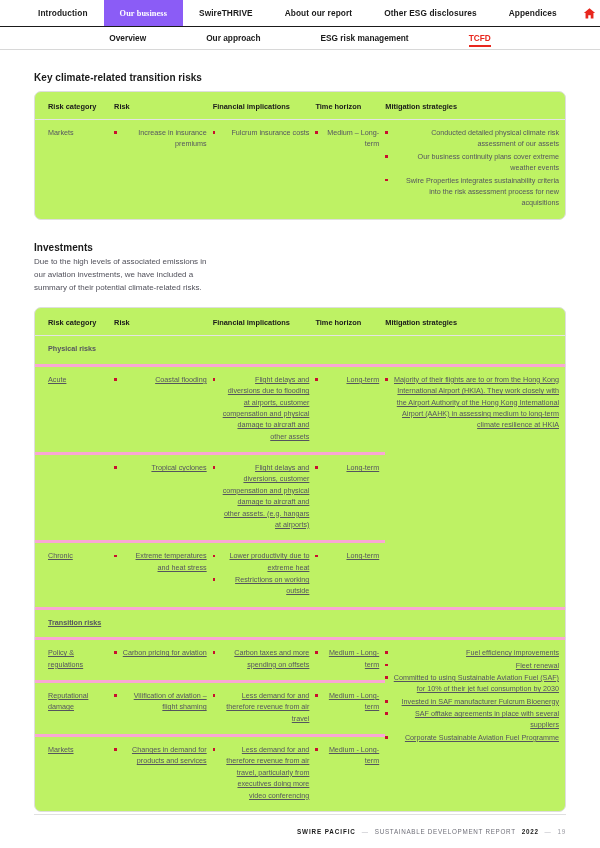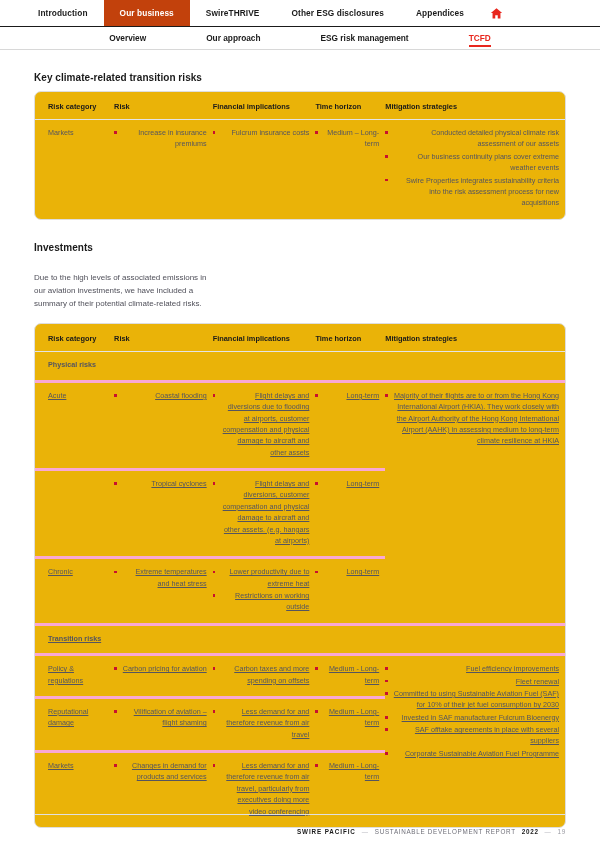--- a/index.html
+++ b/index.html
@@ -23,21 +23,21 @@
   }
   .topnav-item {
     display: flex; align-items: center; justify-content: center;
     padding: 10px 16px;
     font-size: 8.3px;
     font-weight: bold;
     color: #1a1a1a;
     letter-spacing: 0.1px;
     white-space: nowrap;
   }
-  .topnav-item.active { background: #c2410c; color: #ffffff; }
+  .topnav-item.active { background: #8b5cf6; color: #ffffff; font-family: Liberation Serif, serif; }
   .home-wrap {
     display: flex; align-items: center; justify-content: center;
     padding: 0 4px 0 10px;
   }
   .home-icon { width: 13px; height: 13px; display: block; }
 
   
   .subnav {
     height: 23px;
     display: flex;
@@ -74,21 +74,21 @@
   .intro-text {
     font-size: 8px; line-height: 1.62; color: #50505a;
     max-width: 185px;
     margin-bottom: 13px;
   }
 
   
   .card {
     border: 1px solid #dedede;
     border-radius: 7px;
-    background: #eab308;
+    background: #bef264;
   }
   table.tcfd {
     width: 100%;
     border-collapse: collapse;
     table-layout: fixed;
   }
   table.tcfd th {
     text-align: left;
     font-size: 7.4px;
     font-weight: bold;
@@ -161,20 +161,21 @@
   .footer .yr { font-weight: bold; color: #1a1a1a; }
   .footer .pg { color: #9a9aa2; }
 </style>
 </head>
 <body>
 
 <div class="topnav">
   <div class="topnav-item">Introduction</div>
   <div class="topnav-item active">Our business</div>
   <div class="topnav-item">SwireTHRIVE</div>
+  <div class="topnav-item">About our report</div>
   <div class="topnav-item">Other ESG disclosures</div>
   <div class="topnav-item">Appendices</div>
   <div class="home-wrap">
     <svg class="home-icon" viewBox="0 0 24 24">
       <path d="M12 2.4 1.6 11.2h3.1V21h5.0v-5.6h4.6V21h5.0V11.2h3.1z" fill="#e8261d"></path>
     </svg>
   </div>
 </div>
 
 <div class="subnav">
@@ -229,21 +230,21 @@
               <li>Conducted detailed physical climate risk assessment of our assets</li>
               <li>Our business continuity plans cover extreme weather events</li>
               <li>Swire Properties integrates sustainability criteria into the risk assessment process for new acquisitions</li>
             </ul>
           </td>
         </tr>
       </tbody>
     </table>
   </div>
 
-  <div class="section-title" style="margin-bottom:19px;">Investments</div>
+  <div class="section-title" style="margin-bottom:3px;">Investments</div>
   <div class="intro-text">Due to the high levels of associated emissions in our aviation investments, we have included a summary of their potential climate-related risks.</div>
 
   <div class="card">
     <table class="tcfd">
       <colgroup>
         <col class="c-cat">
           <col class="c-risk">
           <col class="c-fin">
           <col class="c-time">
           <col class="c-mit">

